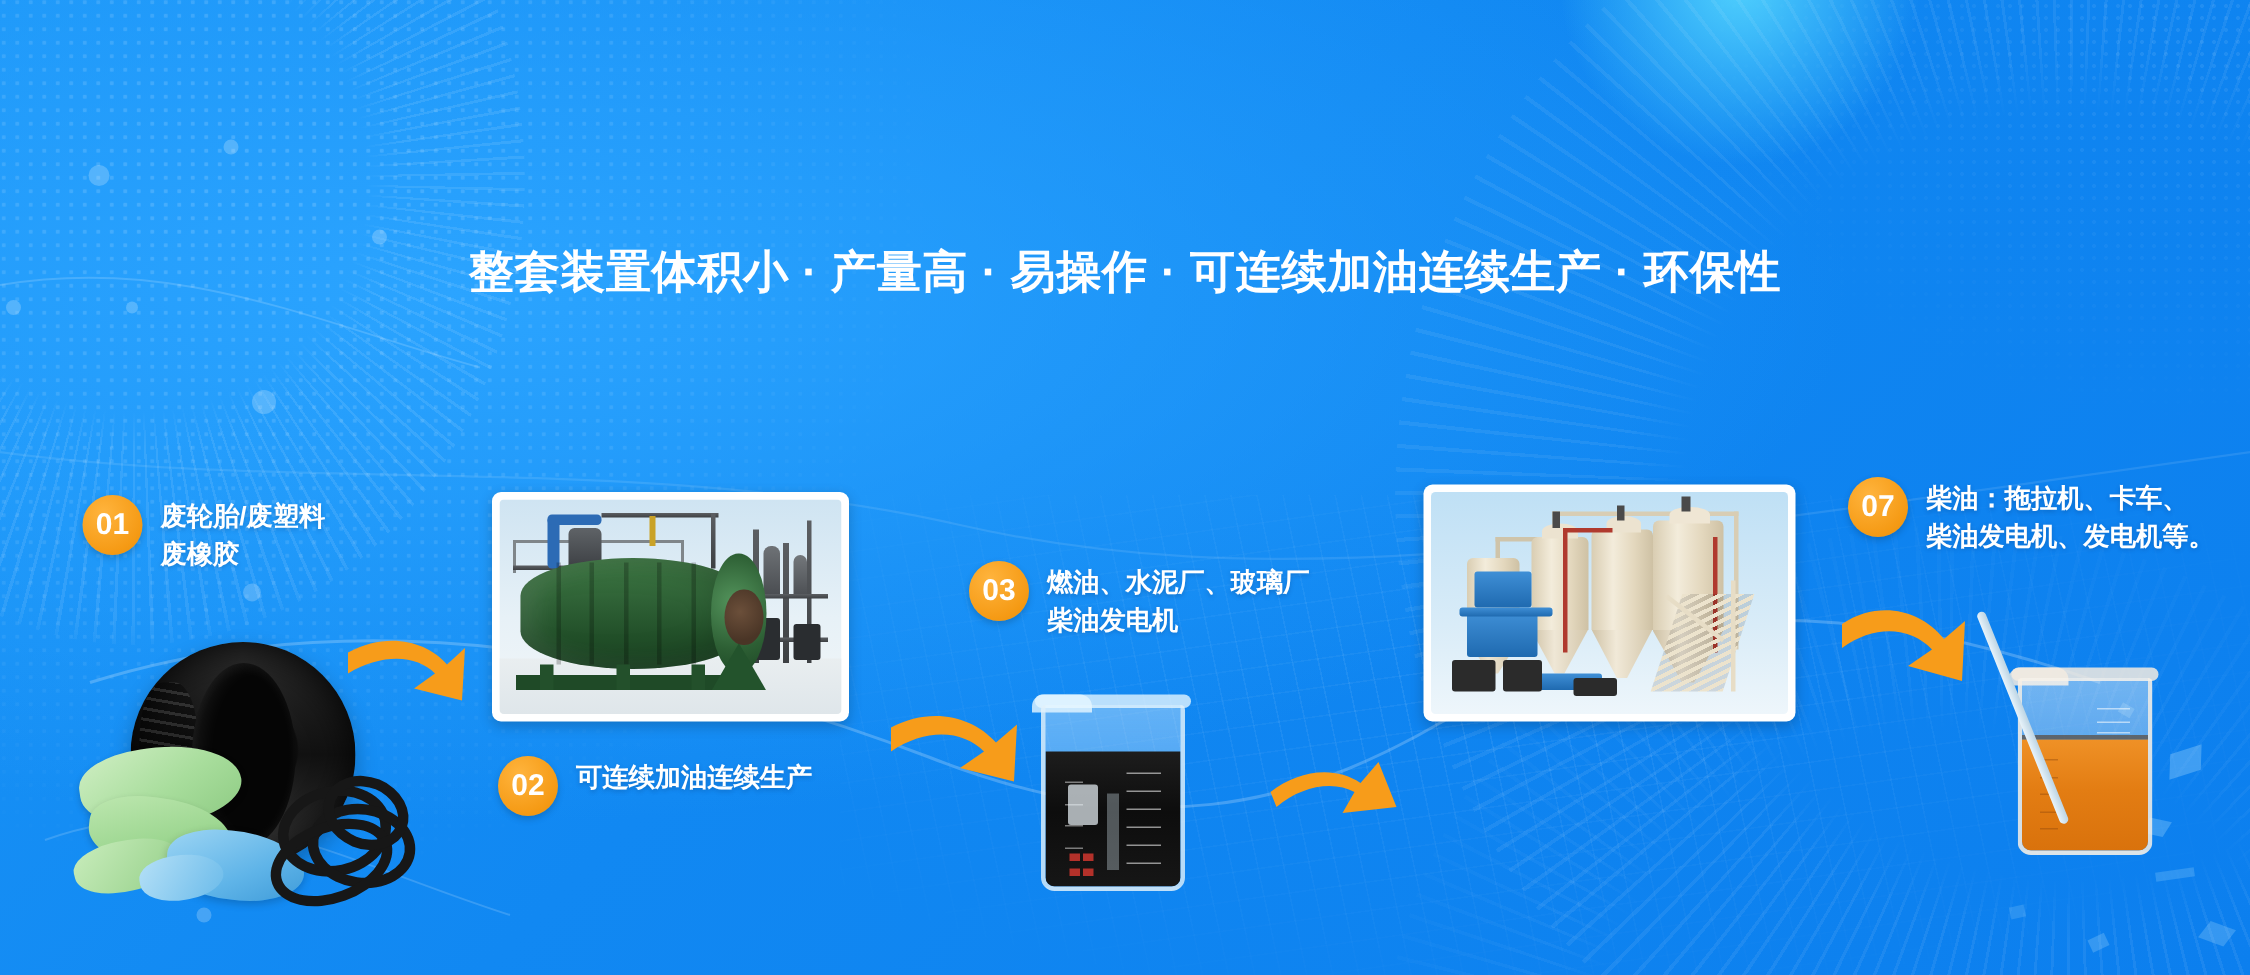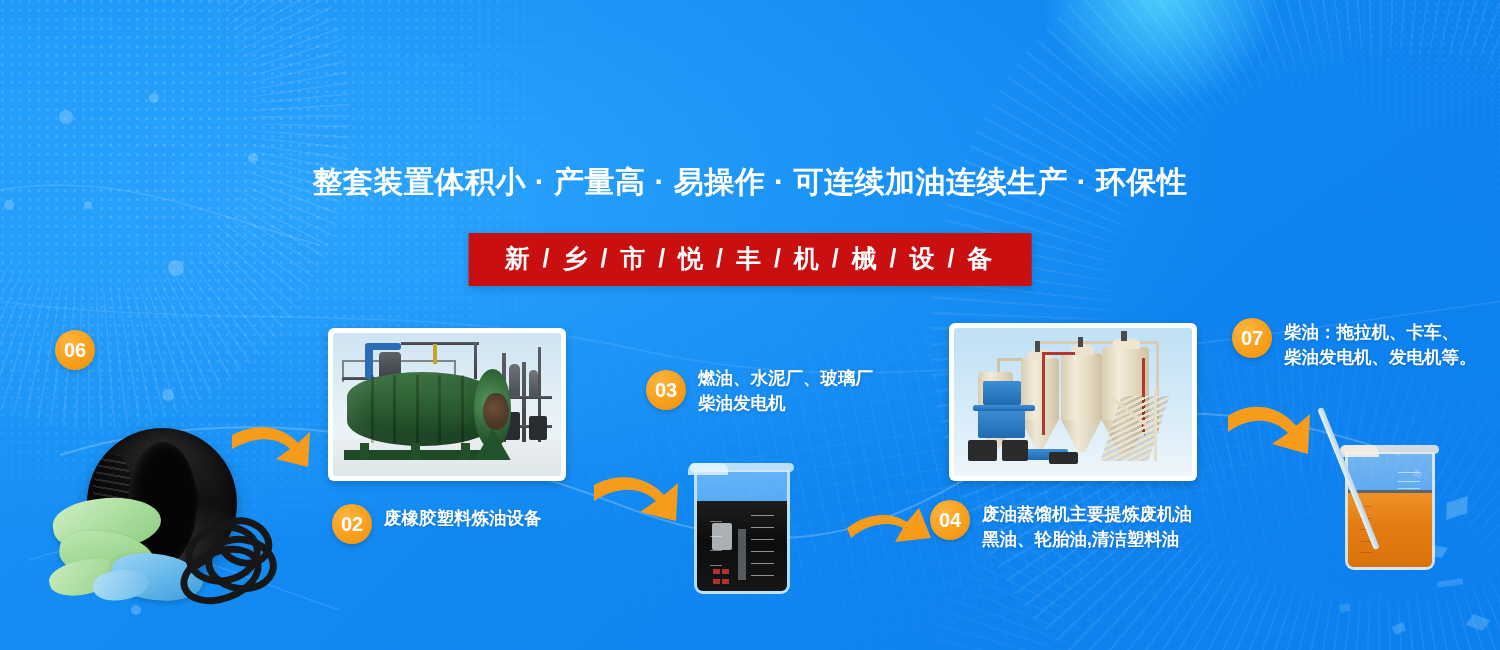--- a/index.html
+++ b/index.html
@@ -225,26 +225,25 @@
 
   <div class="shard" style="left:1446px;top:500px;width:22px;height:16px;transform:rotate(-18deg) skewX(-20deg);opacity:.5"></div>
   <div class="shard" style="left:1430px;top:546px;width:15px;height:11px;transform:rotate(12deg) skewX(-20deg);opacity:.45"></div>
   <div class="shard" style="left:1437px;top:580px;width:26px;height:6px;transform:rotate(-8deg);opacity:.35"></div>
   <div class="shard" style="left:1469px;top:616px;width:18px;height:13px;transform:rotate(20deg) skewX(-18deg);opacity:.4"></div>
   <div class="shard" style="left:1393px;top:624px;width:12px;height:9px;transform:rotate(-25deg);opacity:.4"></div>
   <div class="shard" style="left:1413px;top:470px;width:9px;height:7px;transform:rotate(30deg);opacity:.35"></div>
   <div class="shard" style="left:1340px;top:604px;width:10px;height:8px;transform:rotate(-12deg);opacity:.3"></div>
 
   <div class="subtitle">整套装置体积小 · 产量高 · 易操作 · 可连续加油连续生产 · 环保性</div>
-  <div class="redbar">
-    <span>新 / 乡 / 市 / 悦 / 丰 / 机 / 械 / 设 / 备</span>
-  </div>
 
   <div class="step" style="left:55px;top:330px;">
-    <div class="badge">06</div>
+    <div class="badge">01</div>
+    <div class="steptext">废轮胎/废塑料
+废橡胶</div>
   </div>
 
   <div style="position:absolute;left:45px;top:420px;width:250px;height:190px;">
     <div class="tire" style="left:42px;top:8px;">
       <div class="tread"></div>
     </div>
 
     <div class="plastic" style="left:8px;top:78px;width:108px;height:52px;background:linear-gradient(150deg,#cfeec3,#a8dd9c 55%,#8ecb83);transform:rotate(-8deg);box-shadow:0 2px 5px rgba(0,0,0,.2)"></div>
     <div class="plastic" style="left:14px;top:112px;width:96px;height:48px;background:linear-gradient(160deg,#bfe8b1,#9ad58e 60%,#7fc273);transform:rotate(6deg);box-shadow:0 2px 5px rgba(0,0,0,.18)"></div>
     <div class="plastic" style="left:4px;top:140px;width:72px;height:34px;background:linear-gradient(140deg,#c8ecbb,#95d089);transform:rotate(-14deg)"></div>
@@ -298,28 +297,28 @@
       <div class="skidbase"></div>
       <div class="leg" style="left:12%"></div>
       <div class="leg" style="left:34%"></div>
       <div class="leg" style="left:56%"></div>
       <div style="position:absolute;left:62%;bottom:11%;width:16%;height:22%;background:#23532c;clip-path:polygon(0 100%,50% 0,100% 100%)"></div>
     </div>
   </div>
 
   <div class="step" style="left:332px;top:504px;">
     <div class="badge">02</div>
-    <div class="steptext">废橡胶塑料炼油设备</div>
+    <div class="steptext">可连续加油连续生产</div>
   </div>
 
   <svg class="arrow" style="left:592px;top:463px;width:96px;height:70px;" viewBox="0 0 96 70">
     <path d="M2,22 C28,8 56,14 72,32 L86,20 L84,58 L48,49 L64,38 C50,24 26,22 2,38 Z" fill="#f79c1a"></path>
   </svg>
 
-  <div class="step" style="left:646px;top:364px;align-items:center;">
+  <div class="step" style="left:646px;top:374px;">
     <div class="badge">03</div>
     <div class="steptext">燃油、水泥厂、玻璃厂
 柴油发电机</div>
   </div>
 
   <div class="beaker" style="left:694px;top:470px;width:96px;height:124px;">
     <div class="bkrim"></div>
     <div class="bkspout"></div>
     <div class="bkglass">
       <div class="bkfill" style="height:74%;background:linear-gradient(180deg,#1d1d1d 0%,#0d0d0d 45%,#161616 100%);"></div>
@@ -384,25 +383,20 @@
       <div class="stair" style="left:66%;top:46%;width:20%;height:44%;"></div>
       <div style="position:absolute;left:84%;top:40%;width:3px;height:50%;background:#e7ddc6"></div>
       <div style="position:absolute;left:66%;top:46%;width:20%;height:3px;background:#e7ddc6;transform:rotate(38deg);transform-origin:left center"></div>
 
       <div class="blackbox" style="left:6%;top:76%;width:12%;height:14%;"></div>
       <div class="blackbox" style="left:20%;top:76%;width:11%;height:14%;"></div>
       <div class="blackbox" style="left:40%;top:84%;width:12%;height:8%;"></div>
     </div>
   </div>
 
-  <div class="step" style="left:930px;top:500px;">
-    <div class="badge">04</div>
-    <div class="steptext">废油蒸馏机主要提炼废机油
-黑油、轮胎油,清洁塑料油</div>
-  </div>
 
   <div class="step" style="left:1232px;top:318px;">
     <div class="badge">07</div>
     <div class="steptext">柴油：拖拉机、卡车、
 柴油发电机、发电机等。</div>
   </div>
 
   <svg class="arrow" style="left:1226px;top:392px;width:96px;height:72px;" viewBox="0 0 96 72">
     <path d="M2,24 C26,8 54,14 70,34 L84,22 L82,62 L46,52 L62,41 C48,26 24,24 2,40 Z" fill="#f79c1a"></path>
   </svg>

